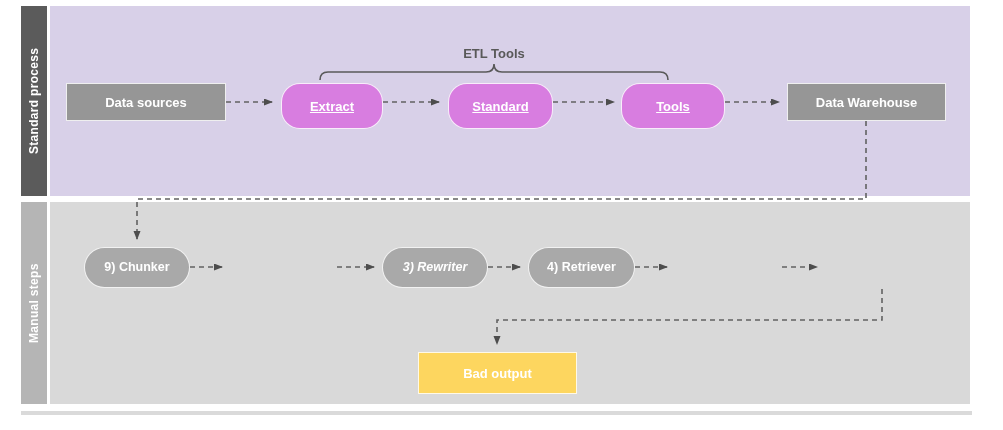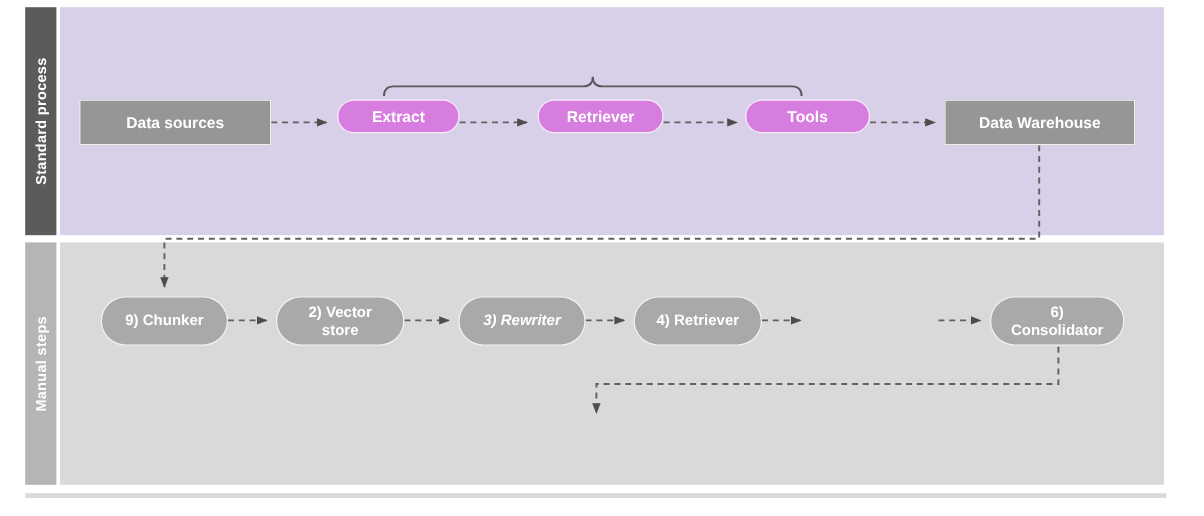--- a/index.html
+++ b/index.html
@@ -26,22 +26,23 @@
   .bottom-strip { position: absolute; left: 21px; top: 411px; width: 951px; height: 4px; background: #dadada; }
 
   
   .node {
     position: absolute; display: flex; align-items: center; justify-content: center;
     text-align: center; color: #ffffff; font-weight: bold;
     border: 1px solid rgba(255,255,255,0.85);
   }
   .rect-node { font-size: 13px; height: 38px; top: 83px; background: #969696; }
   .pill-pink {
-    font-size: 13px; height: 28px; top: 83px; background: #d87de0;
+    font-size: 13px; height: 46px; top: 83px; background: #d87de0;
     border-radius: 19px;
+    text-decoration: underline;
   }
   .pill-gray {
     font-size: 12.5px; height: 41px; top: 247px; background: #a9a9a9;
     border-radius: 20.5px; line-height: 1.2; padding: 0 14px;
   }
   .yellow-node { background: #fdd65f; font-size: 13px; }
 
   .etl-label {
     position: absolute; left: 424px; top: 46px; width: 140px;
     text-align: center; color: #595959; font-weight: bold; font-size: 13px;
@@ -82,26 +83,26 @@
       <path d="M488,267 L520,267" marker-end="url(#arr)"></path>
       <path d="M635,267 L667,267" marker-end="url(#arr)"></path>
       <path d="M782,267 L817,267" marker-end="url(#arr)"></path>
 
       <path d="M882,289 L882,320 L497,320 L497,344" marker-end="url(#arr)"></path>
     </g>
 
     <path d="M320,80 Q320,72 328,72 L486,72 Q494,72 494,64 Q494,72 502,72 L660,72 Q668,72 668,80" stroke="#595959" stroke-width="1.6" fill="none"></path>
   </svg>
 
+  <div class="etl-label">ETL Tools</div>
 
   <div class="node rect-node" style="left:66px; width:160px;">Data sources</div>
   <div class="node pill-pink" style="left:281px; width:102px;">Extract</div>
-  <div class="node pill-pink" style="left:448px; width:105px;">Retriever</div>
+  <div class="node pill-pink" style="left:448px; width:105px;">Standard</div>
   <div class="node pill-pink" style="left:621px; width:104px;">Tools</div>
   <div class="node rect-node" style="left:787px; width:159px;">Data Warehouse</div>
 
   <div class="node pill-gray" style="left:84px; width:106px;">9) Chunker</div>
-  <div class="node pill-gray" style="left:230px; width:107px;">2) Vector store</div>
   <div class="node pill-gray" style="left:382px; width:106px;font-style:italic;">3) Rewriter</div>
   <div class="node pill-gray" style="left:528px; width:107px;">4) Retriever</div>
-  <div class="node pill-gray" style="left:825px; width:112px;">6) Consolidator</div>
+  <div class="node yellow-node" style="left:418px; top:352px; width:159px; height:42px;">Bad output</div>
 
 </div>
 
 </body></html>

